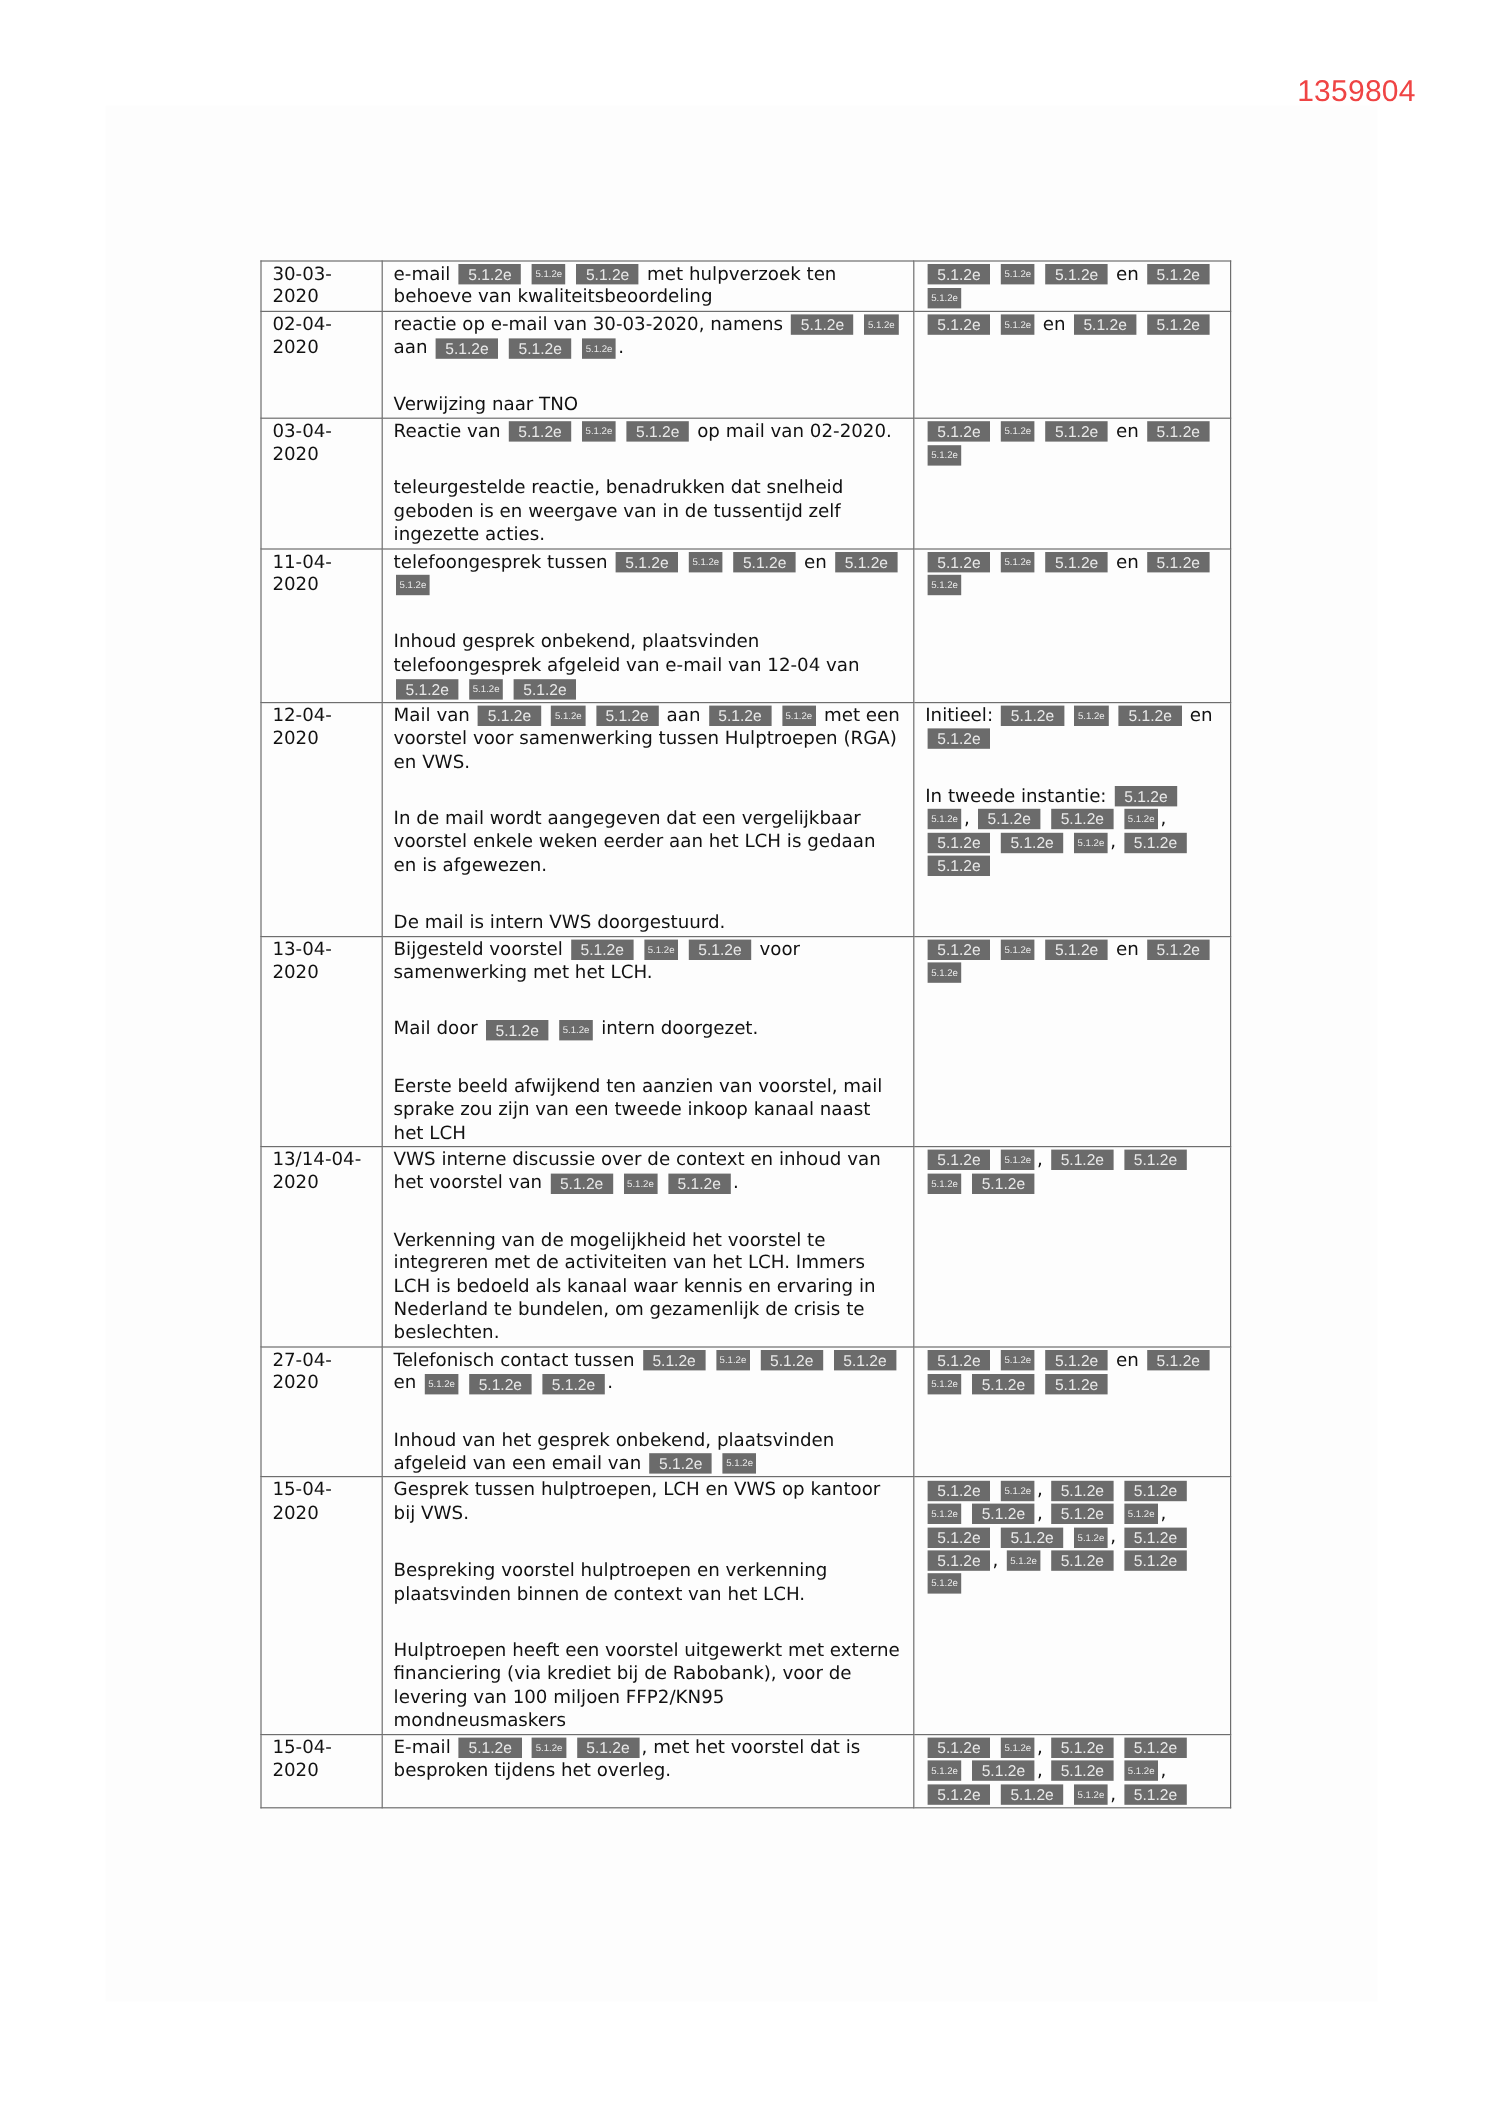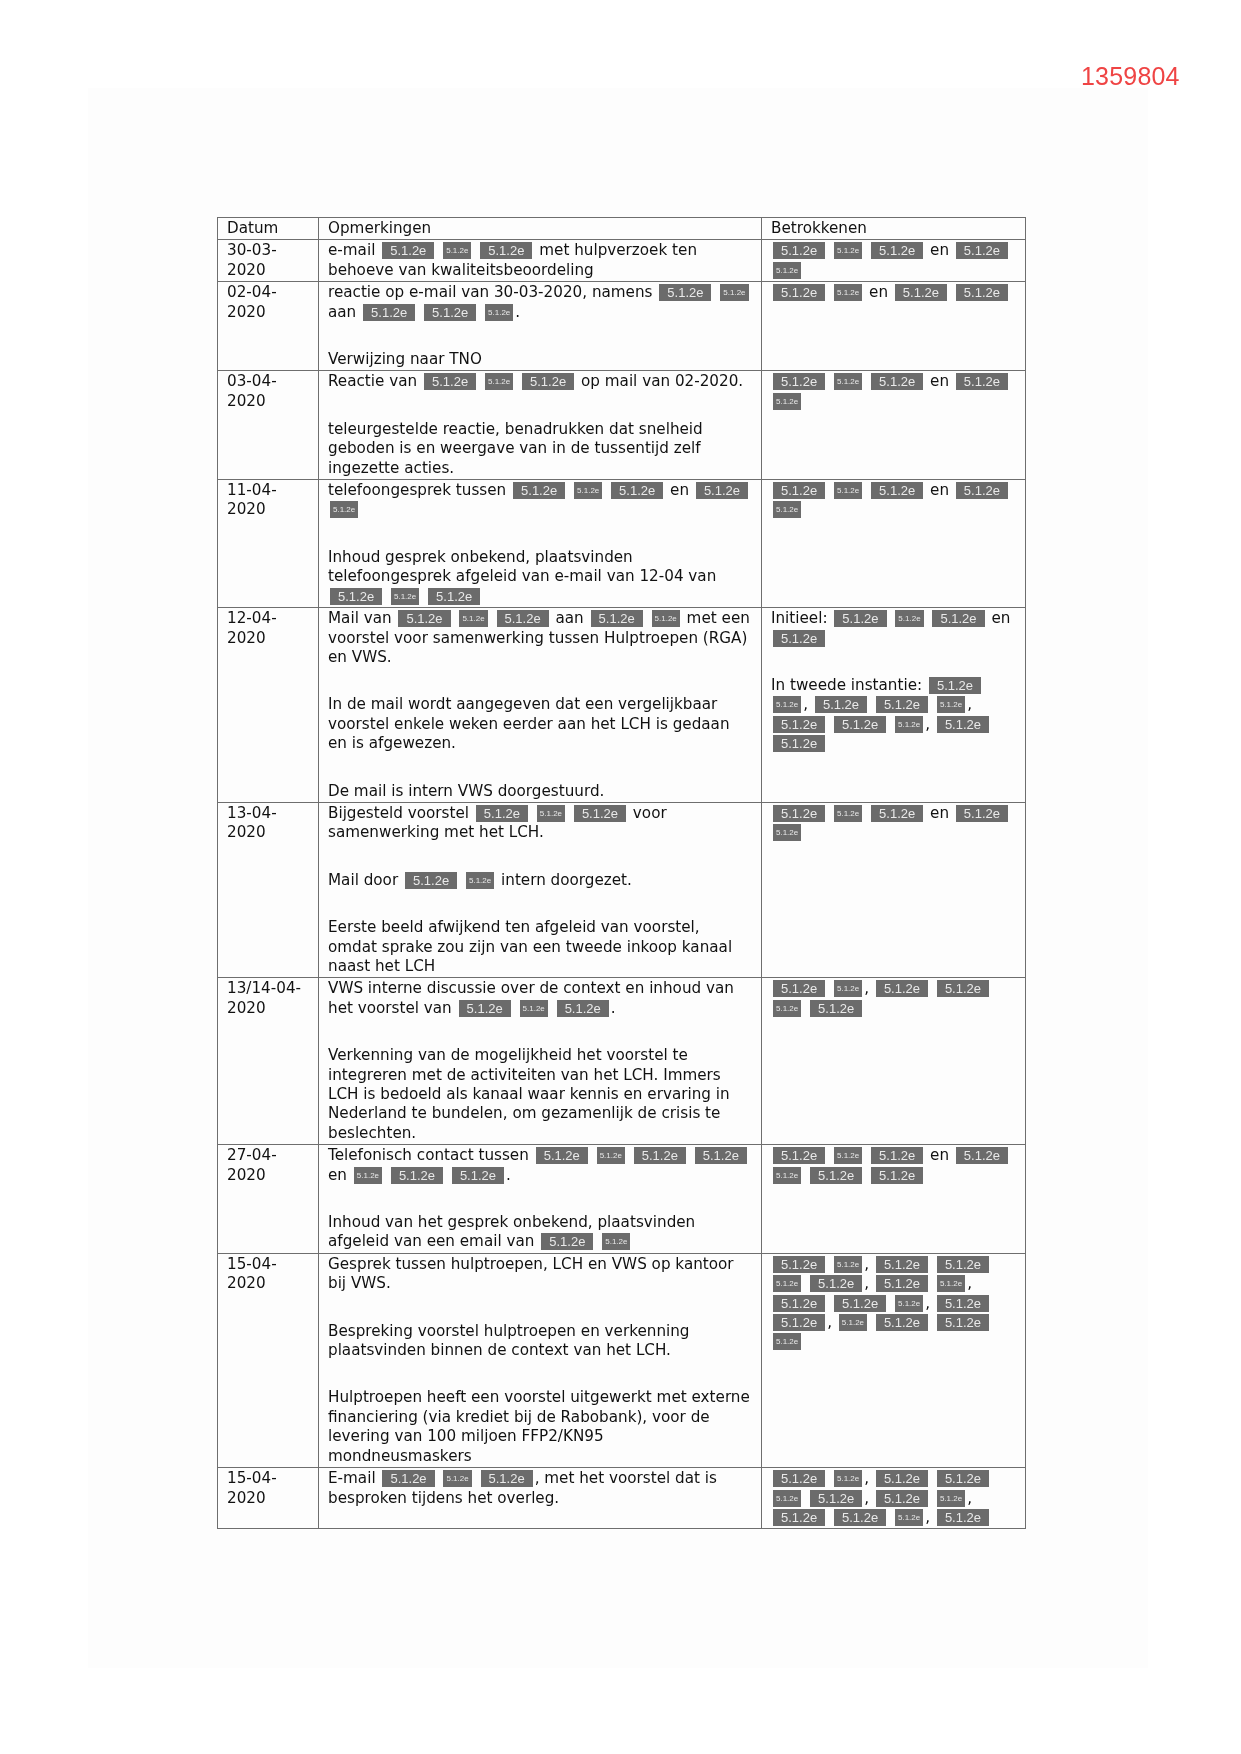--- a/index.html
+++ b/index.html
@@ -26,25 +26,20 @@
 <div class="page-shade"></div>
 <div class="doc-id">1359804</div>
 
 <table class="tbl">
   <colgroup>
       <col class="c1">
       <col class="c2">
       <col class="c3">
     </colgroup>
   <tbody id="tbody">
-      <tr class="hdr">
-        <td>Datum</td>
-        <td>Opmerkingen</td>
-        <td>Betrokkenen</td>
-      </tr>
       <tr>
         <td>30-03-2020</td>
         <td>
           <div class="para">e-mail <span class="r">5.1.2e</span> <span class="r s">5.1.2e</span> <span class="r">5.1.2e</span> met hulpverzoek ten behoeve van kwaliteitsbeoordeling</div>
         </td>
         <td>
           <div class="para"><span class="r">5.1.2e</span> <span class="r s">5.1.2e</span> <span class="r">5.1.2e</span> en <span class="r">5.1.2e</span> <span class="r s">5.1.2e</span></div>
         </td>
       </tr>
       <tr>
@@ -87,21 +82,21 @@
         <td>
           <div class="para">Initieel: <span class="r">5.1.2e</span> <span class="r s">5.1.2e</span> <span class="r">5.1.2e</span> en <span class="r">5.1.2e</span></div>
           <div class="para">In tweede instantie: <span class="r">5.1.2e</span> <span class="r s">5.1.2e</span>, <span class="r">5.1.2e</span> <span class="r">5.1.2e</span> <span class="r s">5.1.2e</span>, <span class="r">5.1.2e</span> <span class="r">5.1.2e</span> <span class="r s">5.1.2e</span>, <span class="r">5.1.2e</span> <span class="r">5.1.2e</span></div>
         </td>
       </tr>
       <tr>
         <td>13-04-2020</td>
         <td>
           <div class="para">Bijgesteld voorstel <span class="r">5.1.2e</span> <span class="r s">5.1.2e</span> <span class="r">5.1.2e</span> voor samenwerking met het LCH.</div>
           <div class="para">Mail door <span class="r">5.1.2e</span> <span class="r s">5.1.2e</span> intern doorgezet.</div>
-          <div class="para">Eerste beeld afwijkend ten afgeleid van voorstel, omdat sprake zou zijn van een tweede inkoop kanaal naast het LCH</div>
+          <div class="para">Eerste beeld afwijkend ten aanzien van voorstel, mail sprake zou zijn van een tweede inkoop kanaal naast het LCH</div>
         </td>
         <td>
           <div class="para"><span class="r">5.1.2e</span> <span class="r s">5.1.2e</span> <span class="r">5.1.2e</span> en <span class="r">5.1.2e</span> <span class="r s">5.1.2e</span></div>
         </td>
       </tr>
       <tr>
         <td>13/14-04-2020</td>
         <td>
           <div class="para">VWS interne discussie over de context en inhoud van het voorstel van <span class="r">5.1.2e</span> <span class="r s">5.1.2e</span> <span class="r">5.1.2e</span>.</div>
           <div class="para">Verkenning van de mogelijkheid het voorstel te integreren met de activiteiten van het LCH. Immers LCH is bedoeld als kanaal waar kennis en ervaring in Nederland te bundelen, om gezamenlijk de crisis te beslechten.</div>

